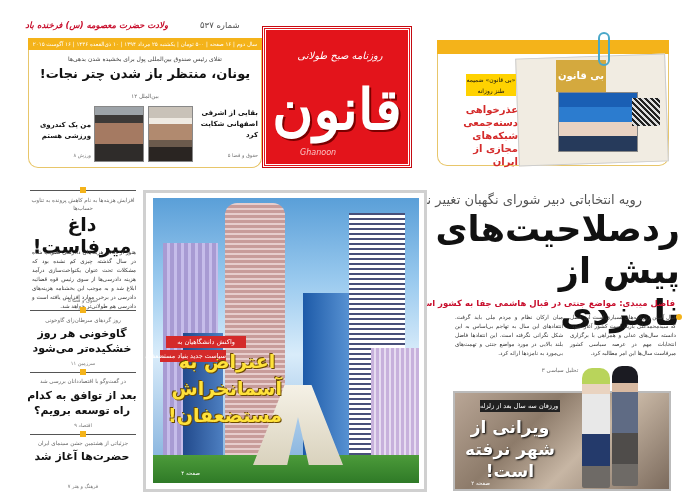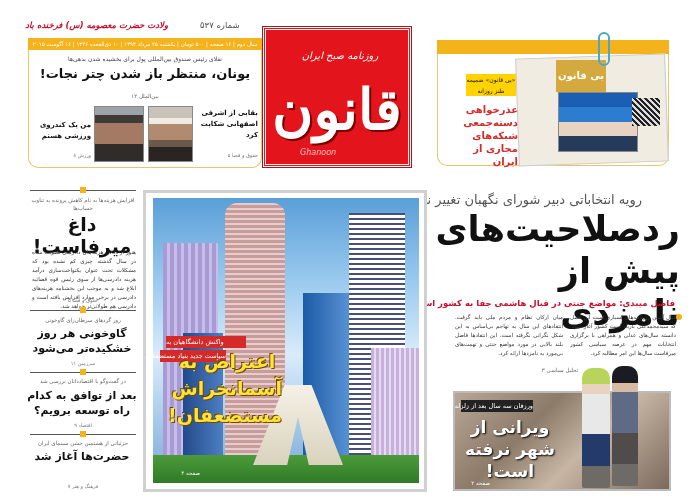--- a/index.html
+++ b/index.html
@@ -51,38 +51,38 @@
   #main-subhead { left: 445px; top: 298px; width: 230px; font-size: 8.5px; font-weight: bold; color: #c8102e; text-align: center; white-space: nowrap; }
   #main-body-r { left: 570px; top: 313px; width: 106px; font-size: 5.5px; line-height: 9px; color: #333; text-align: justify; }
   #main-body-l { left: 455px; top: 313px; width: 108px; font-size: 5.5px; line-height: 9px; color: #333; text-align: justify; }
   #main-page { left: 530px; top: 367px; width: 60px; font-size: 5.5px; color: #666; text-align: center; }
   #bullet { left: 676px; top: 314px; width: 6px; height: 6px; background: #f4b31a; border-radius: 50%; }
 
   
   #quake-photo { left: 453px; top: 391px; width: 218px; height: 100px; border: 2px solid #bbb; background: linear-gradient(135deg, #b9a696 0%, #8d7b6a 35%, #c7b6a4 60%, #7b6a5c 100%); overflow: hidden; }
   #kid1 { left: 582px; top: 368px; width: 28px; height: 120px; background: linear-gradient(#b9d45b 0 13%, #e9d3c0 13% 22%, #e8e8e8 22% 55%, #243a6b 55% 82%, #6e6a66 82%); border-radius: 10px 10px 2px 2px; }
   #kid2 { left: 612px; top: 366px; width: 26px; height: 120px; background: linear-gradient(#1b1b22 0 14%, #d8b9a1 14% 22%, #5f6b84 22% 56%, #4f4c4a 56% 82%, #6e6a66 82%); border-radius: 10px 10px 2px 2px; }
-  #quake-kicker { left: 461px; top: 400px; width: 72px; height: 12px; background: #222; color: #fff; font-size: 6.5px; line-height: 12px; text-align: right; white-space: nowrap; }
+  #quake-kicker { left: 480px; top: 400px; width: 80px; height: 12px; background: #222; color: #fff; font-size: 6.5px; line-height: 12px; text-align: left; white-space: nowrap; }
   #quake-headline { left: 460px; top: 416px; width: 100px; font-size: 17px; font-weight: bold; line-height: 22px; color: #fff; text-align: center; text-shadow: 1px 1px 2px #000; }
   #quake-page { left: 460px; top: 480px; width: 30px; font-size: 5.5px; color: #fff; }
 
   
   #center-frame { left: 143px; top: 190px; width: 284px; height: 302px; border: 3px solid #d0d0d0; background: #fff; }
   #center-photo { left: 153px; top: 198px; width: 266px; height: 285px; overflow: hidden; background: linear-gradient(#5a9fd8 0%, #9ccbef 30%, #d9ecfa 55%, #78a9d9 100%); }
   .tower { position: absolute; bottom: 0; }
   #t1 { left: 10px; width: 55px; height: 240px; background: repeating-linear-gradient(90deg, #a89bd3 0 4px, #c6bdea 4px 7px); }
   #t2 { left: 72px; width: 60px; height: 280px; background: repeating-linear-gradient(0deg, #c89c9a 0 3px, #e7cdcc 3px 5px); border-radius: 12px 12px 0 0; }
   #t3 { left: 30px; width: 40px; height: 150px; background: linear-gradient(90deg, #224a8c, #4d7fc1); }
   #t4 { left: 150px; width: 48px; height: 190px; background: linear-gradient(90deg, #1d5aa8, #5a94d4); }
   #t5 { left: 196px; width: 56px; height: 270px; background: repeating-linear-gradient(0deg, #ffffff 0 3px, #48507a 3px 5px); }
   #t6 { left: 218px; width: 48px; height: 135px; background: repeating-linear-gradient(90deg, #c7b1dc 0 3px, #e6dcf1 3px 5px); }
   #grass { left: 0; bottom: 0; width: 266px; height: 28px; background: linear-gradient(#4c9b3a, #2f7a27); position: absolute; }
   #azadi { left: 100px; bottom: 18px; width: 90px; height: 80px; position: absolute; background: linear-gradient(#f5f1e6, #d9d2bd); clip-path: polygon(35% 0, 65% 0, 100% 100%, 62% 100%, 50% 40%, 38% 100%, 0 100%); }
 
-  #center-kicker1 { left: 166px; top: 336px; width: 80px; height: 12px; background: #d42a2a; color: #fff; font-size: 6.5px; line-height: 12px; text-align: left; white-space: nowrap; }
+  #center-kicker1 { left: 166px; top: 336px; width: 80px; height: 12px; background: #d42a2a; color: #fff; font-size: 6.5px; line-height: 12px; text-align: center; white-space: nowrap; }
   #center-kicker2 { left: 160px; top: 350px; width: 66px; height: 12px; background: #d42a2a; color: #fff; font-size: 6.5px; line-height: 12px; text-align: center; white-space: nowrap; }
   #center-headline { left: 156px; top: 348px; width: 110px; font-size: 19px; font-weight: bold; line-height: 27px; color: #ffe23b; text-align: center; text-shadow: 1px 1px 0 #6b4a00, -1px -1px 0 #6b4a00; margin-left: 16px; }
   #center-page { left: 160px; top: 470px; width: 40px; font-size: 5.5px; color: #fff; }
 
   
   .divider { position: absolute; height: 1px; background: #555; }
   .divider-dot { position: absolute; width: 6px; height: 6px; background: #f4b31a; }
   .lc-kicker { position: absolute; width: 110px; font-size: 5.5px; color: #666; text-align: center; line-height: 8px; }
   .lc-head { position: absolute; width: 120px; font-weight: bold; text-align: center; color: #111; }
   .lc-page { position: absolute; width: 110px; font-size: 5px; color: #777; text-align: center; }
@@ -103,21 +103,21 @@
 <div id="greece-page" class="abs rtl">بین‌الملل ۱۲</div>
 
 <div id="photo-elder" class="abs"></div>
 <div id="photo-man" class="abs"></div>
 <div id="story-baghai" class="abs rtl">بقایی از اشرفی اصفهانی شکایت کرد</div>
 <div id="story-baghai-page" class="abs rtl">حقوق و قضا ۵</div>
 <div id="story-sport" class="abs rtl">من یک کندروی ورزشی هستم</div>
 <div id="story-sport-page" class="abs rtl">ورزش ۸</div>
 
 <div id="logo-block" class="abs"></div>
-<div id="logo-sub" class="abs rtl">روزنامه صبح ایران</div>
+<div id="logo-sub" class="abs rtl">روزنامه صبح طولانی</div>
 <div id="logo-main" class="abs rtl">قانون</div>
 <div id="logo-latin" class="abs">Ghanoon</div>
 
 <div id="yellow-bar-right" class="abs"></div>
 <div id="insert-box" class="abs"></div>
 <div id="mini-paper" class="abs"></div>
 <div id="mini-logo" class="abs rtl">بی قانون</div>
 <div id="mini-photo" class="abs"></div>
 <div id="mini-qr" class="abs"></div>
 <div id="clip" class="abs"></div>

